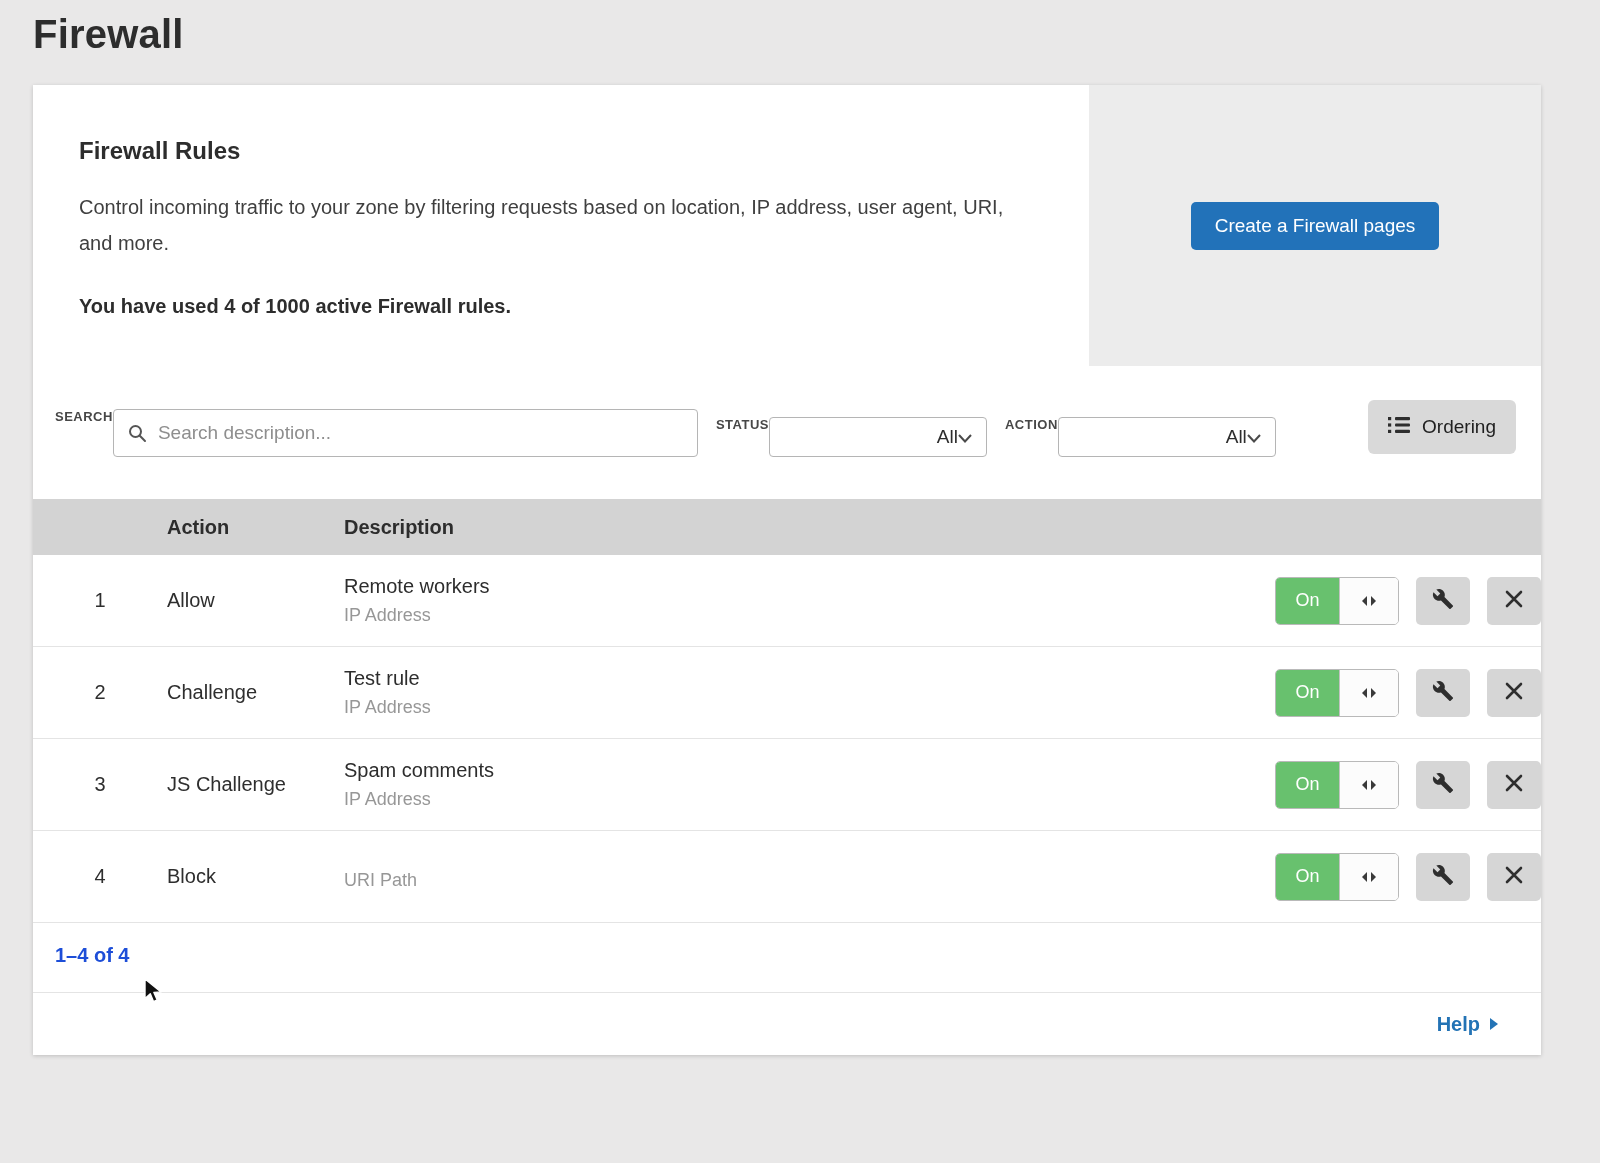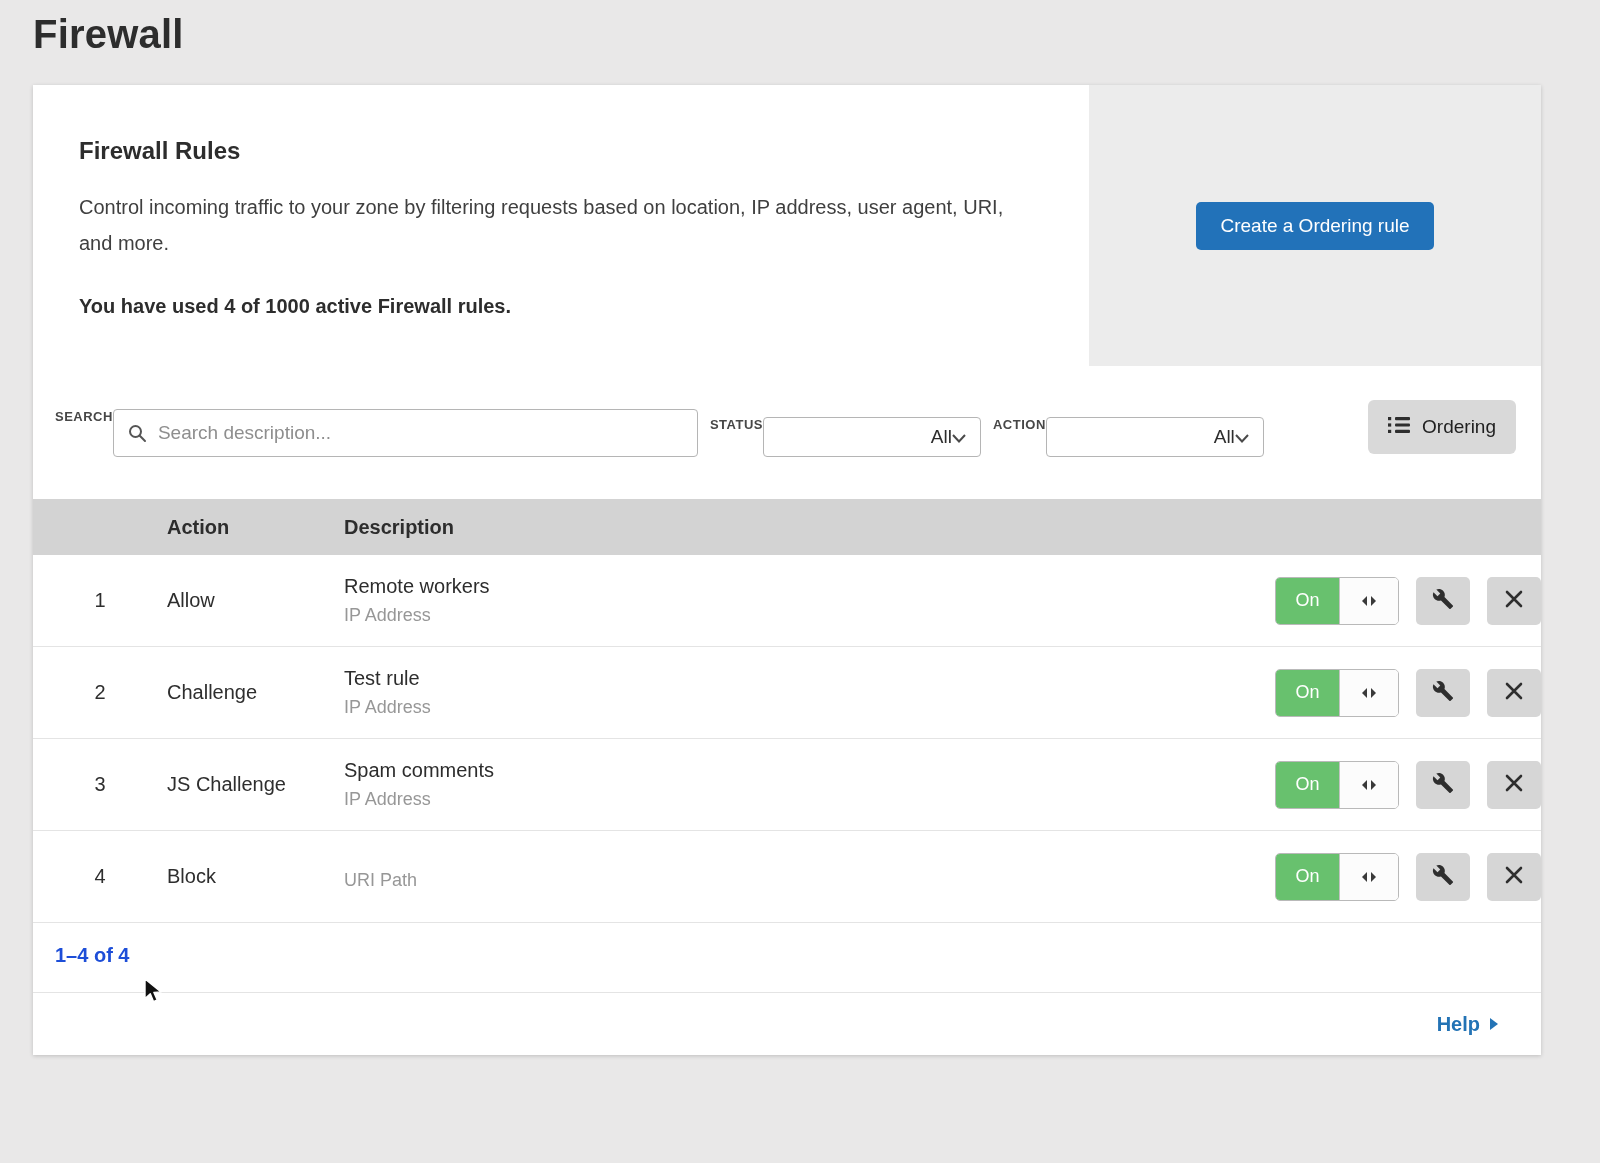--- a/index.html
+++ b/index.html
@@ -34,21 +34,21 @@
   .panel-usage { margin-top:34px; font-size:20px; font-weight:700; color:#2d2d2d; }
 
   .create-btn {
     background:#2272b9; color:#fff; border:none; border-radius:5px;
     font-size:19px; font-family:inherit; padding:13px 24px; cursor:pointer;
   }
 
   
   .filters { display:flex; align-items:flex-end; padding:34px 25px 42px 22px; }
   .filter-group { display:flex; flex-direction:row; }
-  .filter-group + .filter-group { margin-left:12px; }
+  .filter-group + .filter-group { margin-left:18px; }
   .filter-label { font-size:13px; font-weight:700; letter-spacing:0.5px; color:#474747; margin-bottom:11px; }
 
   .search-wrap { position:relative; width:585px; }
   .search-input {
     width:100%; height:48px; border:1px solid #b5b5b5; border-radius:4px;
     font-size:19px; font-family:inherit; color:#4d7c0f; padding:0 12px 0 44px;
     outline:none; background:#fff;
   }
   .search-input::placeholder { color:#8e8e8e; }
   .search-icon { position:absolute; left:14px; top:14px; }
@@ -124,21 +124,21 @@
 
 <div class="card">
 
   <div class="card-top">
     <div class="card-top-left">
       <h2 class="panel-title">Firewall Rules</h2>
       <div class="panel-desc">Control incoming traffic to your zone by filtering requests based on location, IP address, user agent, URI, and more.</div>
       <div class="panel-usage">You have used 4 of 1000 active Firewall rules.</div>
     </div>
     <div class="card-top-right">
-      <button class="create-btn">Create a Ordering rule</button>
+      <button class="create-btn">Create a Firewall pages</button>
     </div>
   </div>
 
   <div class="filters">
     <div class="filter-group">
       <div class="filter-label">SEARCH</div>
       <div class="search-wrap">
         <span class="search-icon">
           <svg width="20" height="20" viewBox="0 0 20 20" fill="none" stroke="#555" stroke-width="2" stroke-linecap="round">
             <circle cx="8.5" cy="8.5" r="5.5"></circle>

